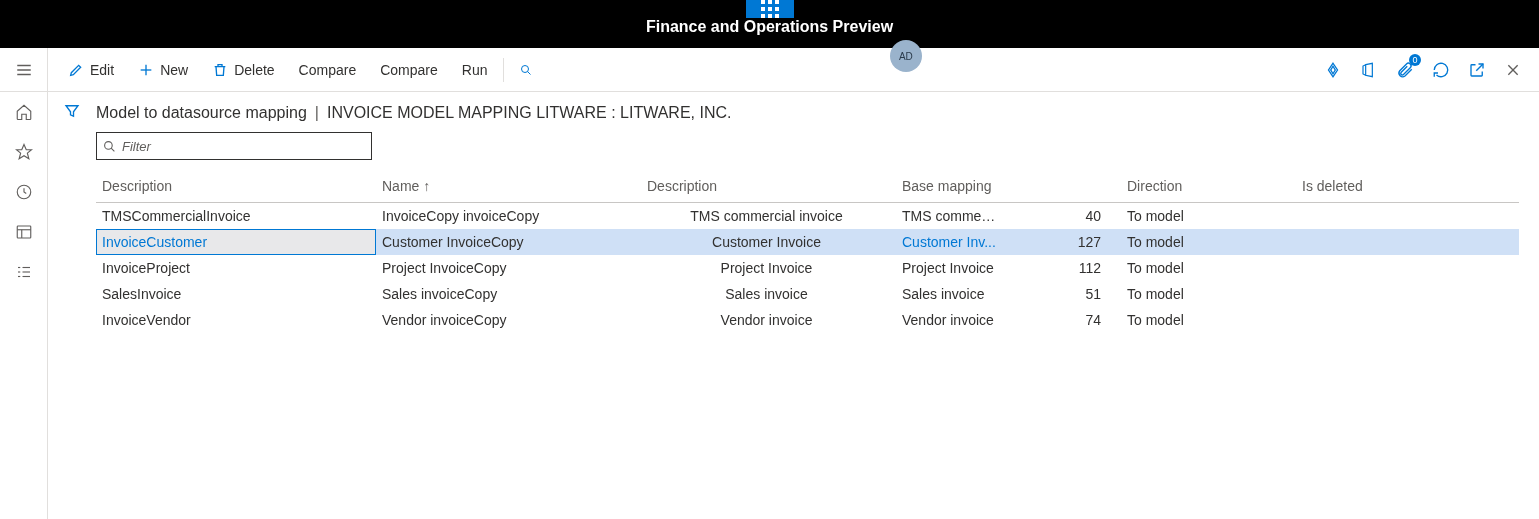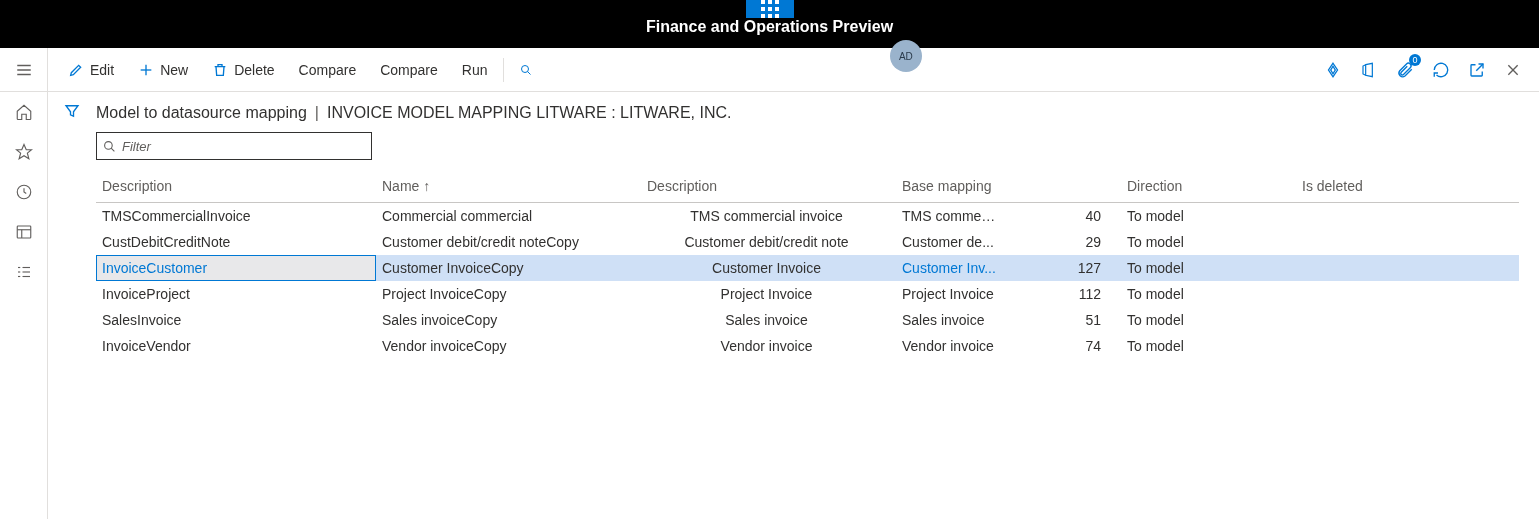--- a/index.html
+++ b/index.html
@@ -290,33 +290,24 @@
               <th class="col-desc">Description</th>
               <th class="col-base">Base mapping</th>
               <th class="col-num"></th>
               <th class="col-dir">Direction</th>
               <th class="col-del">Is deleted</th>
             </tr>
           </thead>
           <tbody id="grid-body">
               <tr>
                 <td class="col-def">TMSCommercialInvoice</td>
-                <td class="col-name">Commercial commercial</td>
+                <td class="col-name">InvoiceCopy invoiceCopy</td>
                 <td class="col-desc">TMS commercial invoice</td>
                 <td class="col-base link">TMS commer...</td>
                 <td class="col-num">40</td>
-                <td class="col-dir">To model</td>
-                <td class="col-del"></td>
-              </tr>
-              <tr>
-                <td class="col-def">CustDebitCreditNote</td>
-                <td class="col-name">Customer debit/credit noteCopy</td>
-                <td class="col-desc">Customer debit/credit note</td>
-                <td class="col-base link">Customer de...</td>
-                <td class="col-num">29</td>
                 <td class="col-dir">To model</td>
                 <td class="col-del"></td>
               </tr>
               <tr class="selected">
                 <td class="col-def">InvoiceCustomer</td>
                 <td class="col-name">Customer InvoiceCopy</td>
                 <td class="col-desc">Customer Invoice</td>
                 <td class="col-base link">Customer Inv...</td>
                 <td class="col-num">127</td>
                 <td class="col-dir">To model</td>

